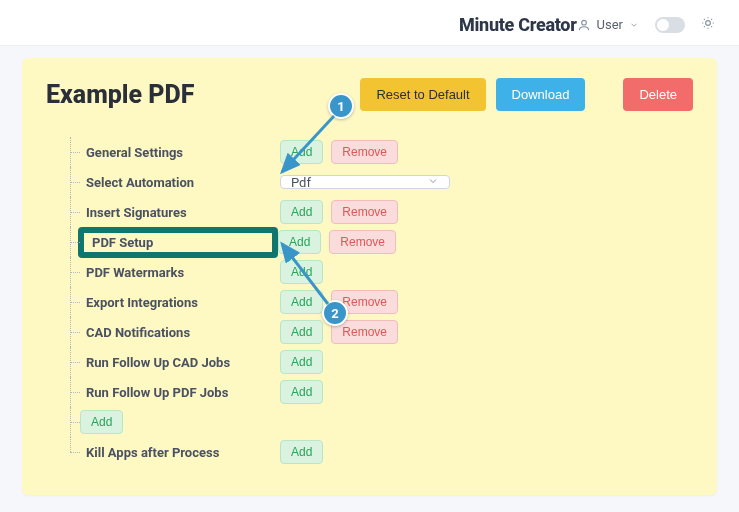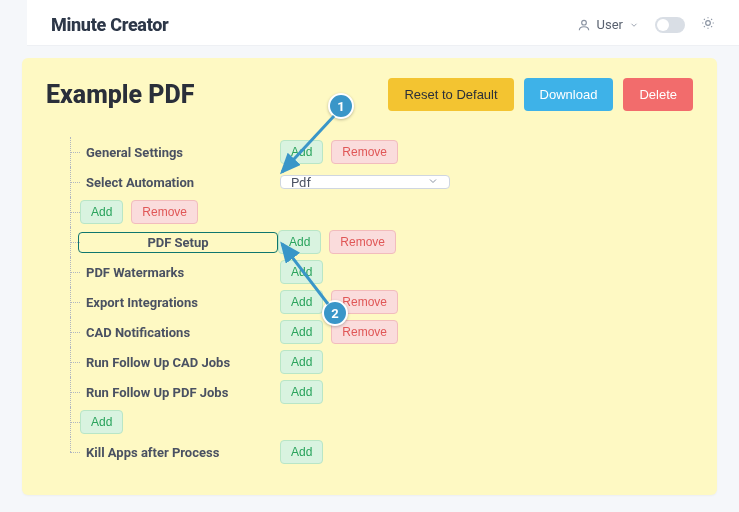--- a/index.html
+++ b/index.html
@@ -7,25 +7,24 @@
     font-family: -apple-system, BlinkMacSystemFont, "Segoe UI", Roboto, sans-serif;
     background: #f5f7fa;
     width: 739px;
     height: 512px;
     overflow: hidden;
     color: #2f3640;
   }
   .topbar {
     display: flex;
     align-items: center;
-    justify-content: space-between;
+    justify-content: flex-end;
     padding: 14px 24px 10px 24px;
     background: #fff;
     border-bottom: 1px solid #eef0f4;
-    margin-left: 27px;
   }
   .logo {
     font-weight: 800;
     font-size: 18px;
     letter-spacing: -0.3px;
     color: #2d3748;
   }
   .topbar-right {
     display: flex;
     align-items: center;
@@ -79,21 +78,21 @@
     border: none;
     border-radius: 4px;
     padding: 9px 16px;
     font-size: 13px;
     font-weight: 500;
     cursor: pointer;
     color: #fff;
   }
   .btn-blue   { background: #3eb2e8; }
   .btn-yellow { background: #f3c431; color: #2a2f3a; }
-  .btn-red    { background: #f26c6c; }
+  .btn-red    { background: #f26c6c; margin-left: 28px; }
 
   .tree {
     position: relative;
   }
   .tree-row {
     display: flex;
     align-items: center;
     height: 30px;
     position: relative;
     padding-left: 34px;
@@ -115,25 +114,24 @@
   }
   .tree-row:last-child::before { bottom: 50%; }
   .row-label {
     font-size: 13px;
     font-weight: 700;
     color: #4a5162;
     width: 200px;
     padding-left: 6px;
   }
   .row-label.highlight {
-    border: 1px solid #0f766e;
+    border: 6px solid #0f766e;
     border-radius: 4px;
     padding: 2px 8px;
     margin-left: -2px;
-    text-align: center;
   }
   .row-actions { display: flex; gap: 8px; align-items: center; }
   .mini-btn {
     border-radius: 4px;
     font-size: 12px;
     padding: 4px 10px;
     border: 1px solid transparent;
     cursor: pointer;
     line-height: 1.2;
   }
@@ -233,20 +231,21 @@
             <div class="select">
               <span>Pdf</span>
               <span class="chev"><svg width="12" height="12" viewBox="0 0 24 24" fill="none" stroke="#8a93a2" stroke-width="2">
                   <path d="M6 9l6 6 6-6"></path>
                 </svg></span>
             </div>
           </div>
         </div>
         <div class="tree-row">
           <div class="tick"></div>
+          <div class="row-label">Insert Signatures</div>
           <div class="row-actions">
             <button class="mini-btn add-btn">Add</button>
             <button class="mini-btn remove-btn">Remove</button>
           </div>
         </div>
         <div class="tree-row">
           <div class="tick"></div>
           <div class="row-label highlight">PDF Setup</div>
           <div class="row-actions">
             <button class="mini-btn add-btn">Add</button>

